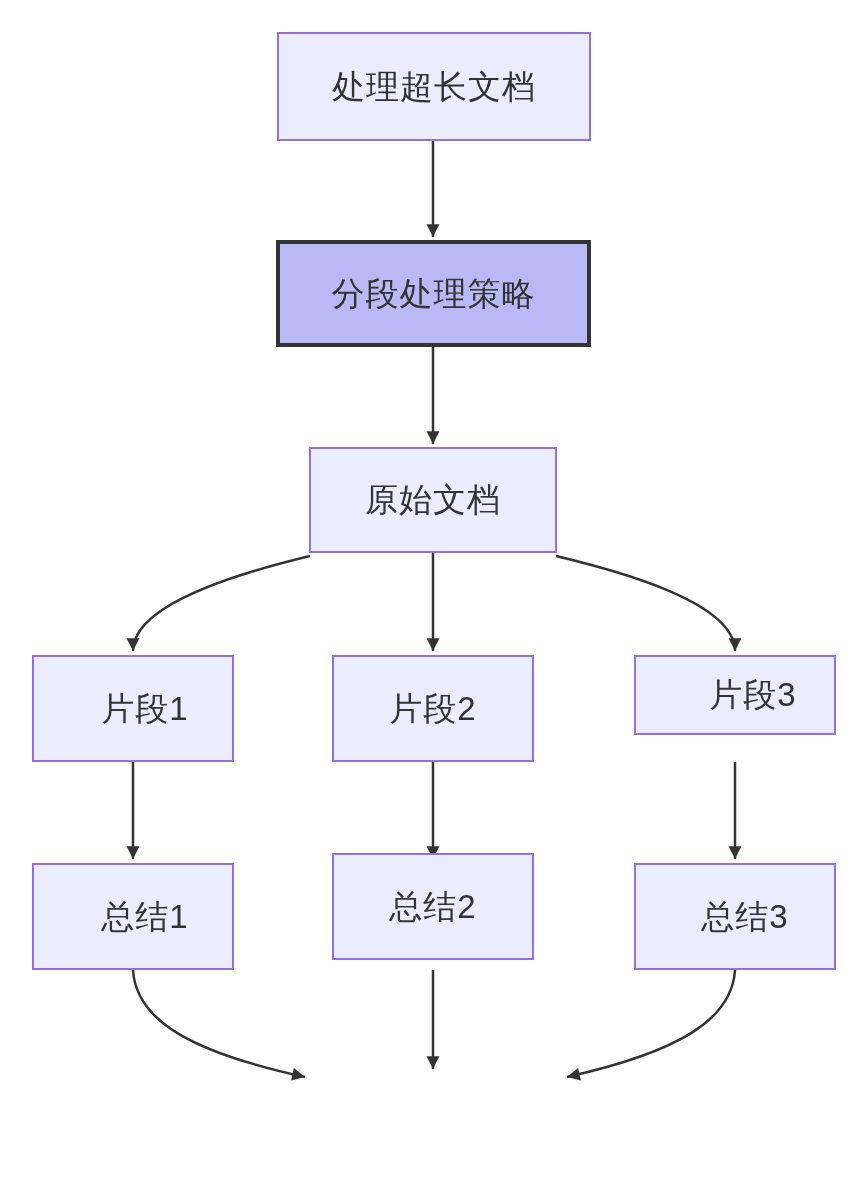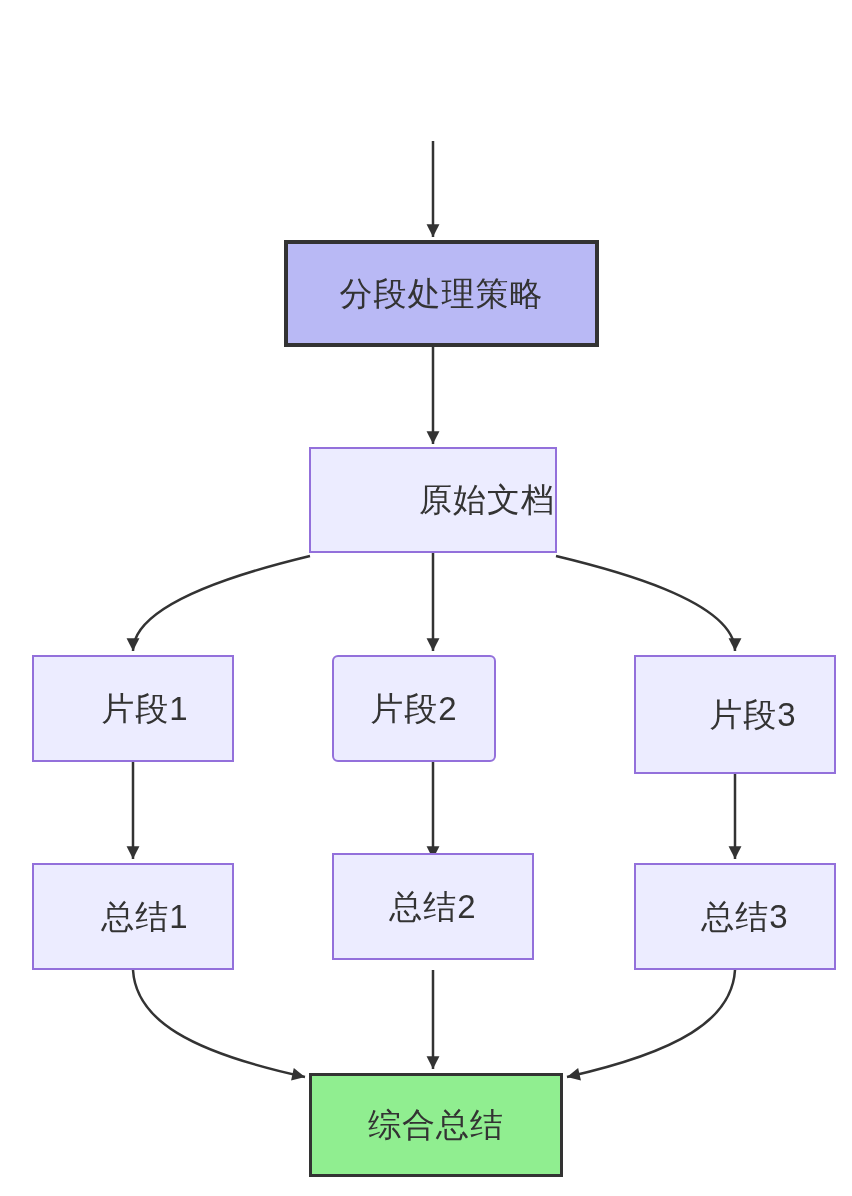--- a/index.html
+++ b/index.html
@@ -34,33 +34,32 @@
     color: #333333;
     font-size: 33px;
     line-height: 1.2;
     letter-spacing: 1px;
     white-space: nowrap;
     text-align: center;
   }
   .node--highlight {
     background: #B9B9F5;
     border: 4px solid #333333;
-    margin-left: 8px;
   }
   .node--success {
     background: #90EE90;
     border: 3px solid #333333;
   }
   
   .n-doc-task      { left: 277px; top: 32px;   width: 314px; height: 109px; }
   .n-strategy      { left: 276px; top: 240px;  width: 315px; height: 107px; }
-  .n-source-doc    { left: 309px; top: 447px;  width: 248px; height: 106px; justify-content: flex-end; }
+  .n-source-doc    { left: 309px; top: 447px;  width: 248px; height: 106px; }
   .n-segment1      { left: 32px;  top: 655px;  width: 202px; height: 107px; padding-left: 24px; }
-  .n-segment2      { left: 332px; top: 655px;  width: 164px; height: 107px; border-radius: 6px; }
-  .n-segment3      { left: 634px; top: 655px;  width: 202px; height: 119px; padding-left: 36px; }
+  .n-segment2      { left: 332px; top: 655px;  width: 202px; height: 107px; }
+  .n-segment3      { left: 634px; top: 655px;  width: 202px; height: 80px; padding-left: 36px; }
   .n-summary1      { left: 32px;  top: 863px;  width: 202px; height: 107px; padding-left: 24px; }
   .n-summary2      { left: 332px; top: 853px;  width: 202px; height: 107px; }
   .n-summary3      { left: 634px; top: 863px;  width: 202px; height: 107px; padding-left: 20px; }
   .n-final-summary { left: 309px; top: 1073px; width: 254px; height: 104px; }
 </style>
 </head>
 <body>
 
 <div class="canvas">
 
@@ -78,20 +77,23 @@
       <path d="M556,556 C606,568 735,600 735,651" marker-end="url(#arrow)"></path>
       <path d="M133,762 L133,859" marker-end="url(#arrow)"></path>
       <path d="M433,762 L433,859" marker-end="url(#arrow)"></path>
       <path d="M735,762 L735,859" marker-end="url(#arrow)"></path>
       <path d="M133,970 C136,1020 190,1052 305,1077" marker-end="url(#arrow)"></path>
       <path d="M433,970 L433,1069" marker-end="url(#arrow)"></path>
       <path d="M735,970 C732,1020 678,1052 567,1077" marker-end="url(#arrow)"></path>
     </g>
   </svg>
 
+  <div class="node n-doc-task">
+    <span>处理超长文档</span>
+  </div>
 
   <div class="node node--highlight n-strategy">
     <span>分段处理策略</span>
   </div>
 
   <div class="node n-source-doc">
     <span>原始文档</span>
   </div>
 
   <div class="node n-segment1">
@@ -111,17 +113,14 @@
   </div>
 
   <div class="node n-summary2">
     <span>总结2</span>
   </div>
 
   <div class="node n-summary3">
     <span>总结3</span>
   </div>
 
-  <div class="node node--success n-final-summary">
-    <span>综合总结</span>
-  </div>
 
 </div>
 
 </body></html>

